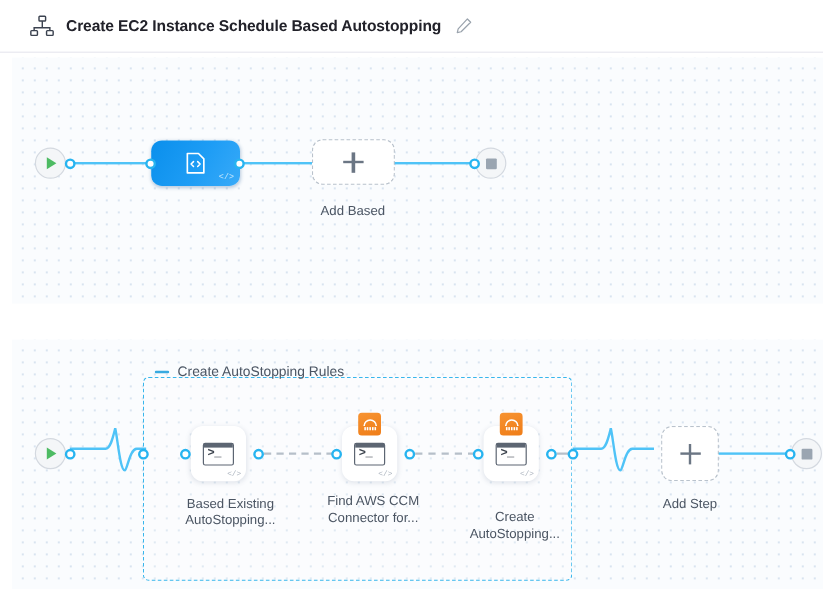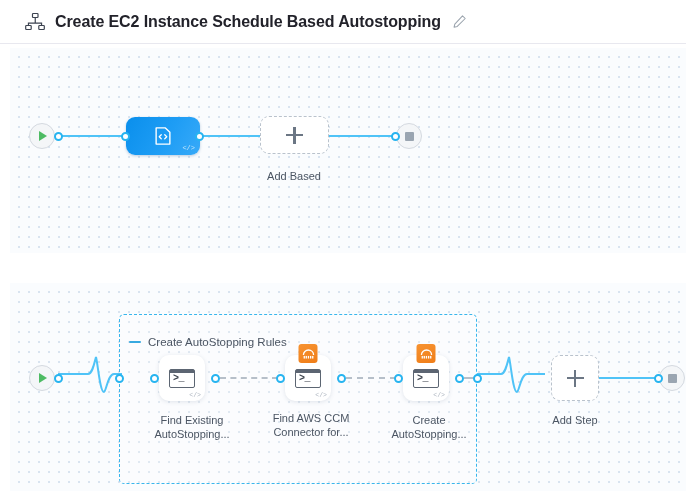--- a/index.html
+++ b/index.html
@@ -30,21 +30,21 @@
   .header-icon {
     width: 22px;
     height: 22px;
     flex: 0 0 auto;
     display: flex;
     align-items: center;
     justify-content: center;
     margin-right: 9px;
   }
   .header-title {
-    font-size: 16px;
+    font-size: 13px;
     font-weight: bold;
     letter-spacing: -0.1px;
     color: #22222a;
     white-space: nowrap;
   }
   .header-edit {
     margin-left: 11px;
     width: 15px;
     height: 15px;
     display: flex;
@@ -323,21 +323,21 @@
 
   <div class="port" style="left:381px; top:83.5px;"></div>
   <div class="terminal-node" style="left:386px; top:75px;">
     <div class="stop-sq"></div>
   </div>
 </div>
 
 <div class="canvas" id="canvas-steps">
 
   <div class="group-box" style="left:109px; top:31px; width:358px; height:170px;"></div>
-  <div class="group-header" style="left:119px; top:21px;margin-top:32px;">
+  <div class="group-header" style="left:119px; top:21px;">
     <div class="collapse-dash"></div>
     <span>Create AutoStopping Rules</span>
   </div>
 
   <div class="terminal-node" style="left:19px; top:82px;">
     <div class="play-tri"></div>
   </div>
   <div class="port" style="left:44px; top:90.5px;"></div>
 
   <svg class="curly" style="left:48px; top:72px; width:64px; height:45px;" viewBox="0 0 64 45">
@@ -347,21 +347,21 @@
 
   <div class="edge dashed" style="left:112px; top:94px; width:0px;"></div>
   <div class="port" style="left:140px; top:90.5px;"></div>
   <div class="step-node" style="left:149px; top:72px;">
     <div class="term-icon">
       <span>&gt;_</span>
     </div>
     <div class="corner-badge">&lt;/&gt;</div>
   </div>
   <div class="port" style="left:201px; top:90.5px;"></div>
-  <div class="node-label" style="left:132px; top:130px; width:100px;">Find Existing
+  <div class="node-label" style="left:132px; top:130px; width:100px;">Based Existing
 AutoStopping...</div>
 
   <div class="edge dashed" style="left:210px; top:94px; width:58px;"></div>
 
   <div class="port" style="left:266px; top:90.5px;"></div>
   <div class="step-node" style="left:275px; top:72px;">
     <div class="aws-badge">
       <svg width="14" height="14" viewBox="0 0 16 16">
         <path d="M2.2 9.2 C2.2 5.9 4.8 3.4 8 3.4 C11.2 3.4 13.8 5.9 13.8 9.2" fill="none" stroke="#ffffff" stroke-width="1.5"></path>
         <rect x="2.4" y="10.2" width="1.5" height="3" fill="#ffffff"></rect>
@@ -393,21 +393,21 @@
         <rect x="9.7" y="10.2" width="1.5" height="3" fill="#ffffff"></rect>
         <rect x="12.1" y="10.2" width="1.5" height="3" fill="#ffffff"></rect>
       </svg>
     </div>
     <div class="term-icon">
       <span>&gt;_</span>
     </div>
     <div class="corner-badge">&lt;/&gt;</div>
   </div>
   <div class="port" style="left:445px; top:90.5px;"></div>
-  <div class="node-label" style="left:367px; top:130px; width:104px;">Create
+  <div class="node-label" style="left:367px; top:141px; width:104px;">Create
 AutoStopping...</div>
 
   <div class="edge dashed" style="left:454px; top:94px; width:11px;"></div>
   <div class="port" style="left:463px; top:90.5px;"></div>
 
   <svg class="curly" style="left:467px; top:72px; width:68px; height:45px;" viewBox="0 0 68 45">
     <path d="M0 19 H24 C28 19 30 10 32 2 C34 10 36 37 40 37 C42 37 44 19 50 19 H68" fill="none" stroke="#4fc3f7" stroke-width="2"></path>
   </svg>
 
   <div class="add-box" style="left:541px; top:72px; width:48px; height:46px;">

